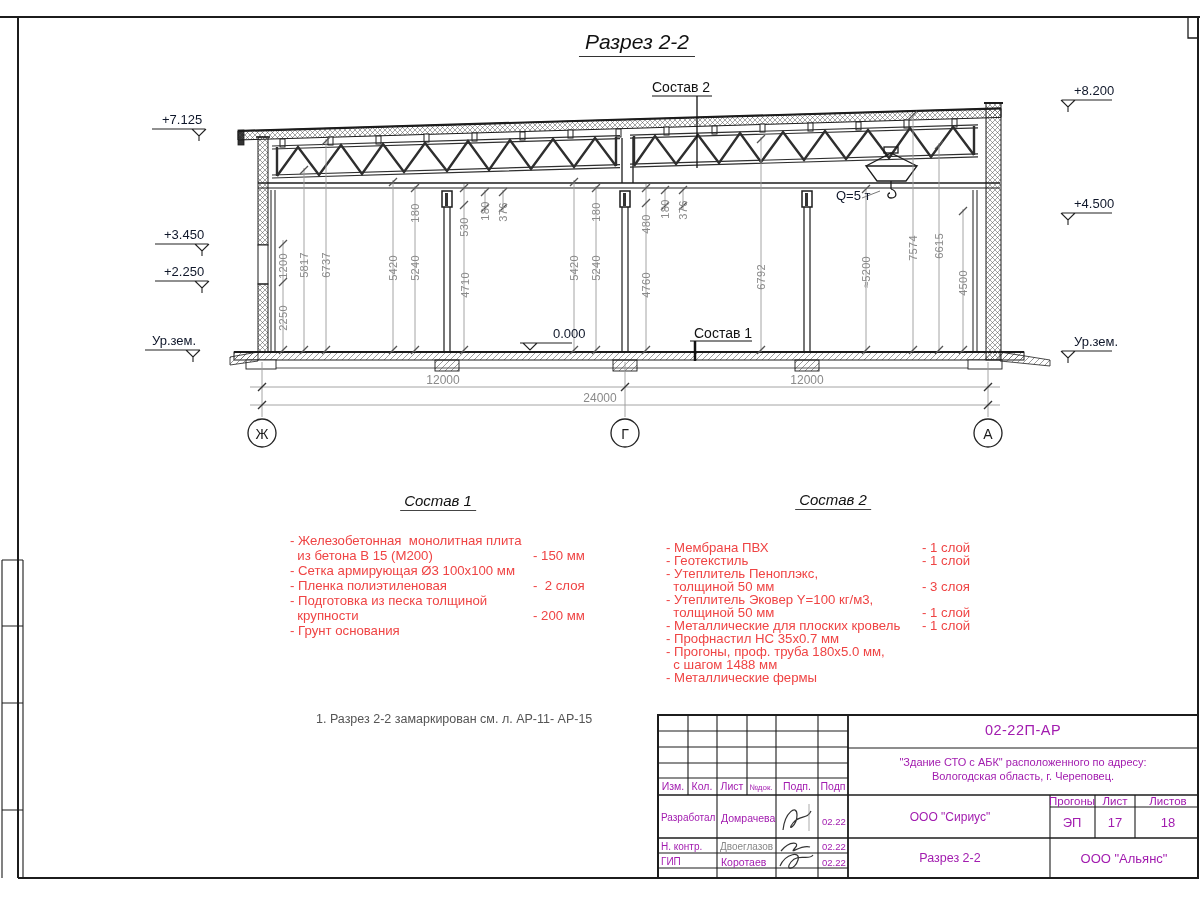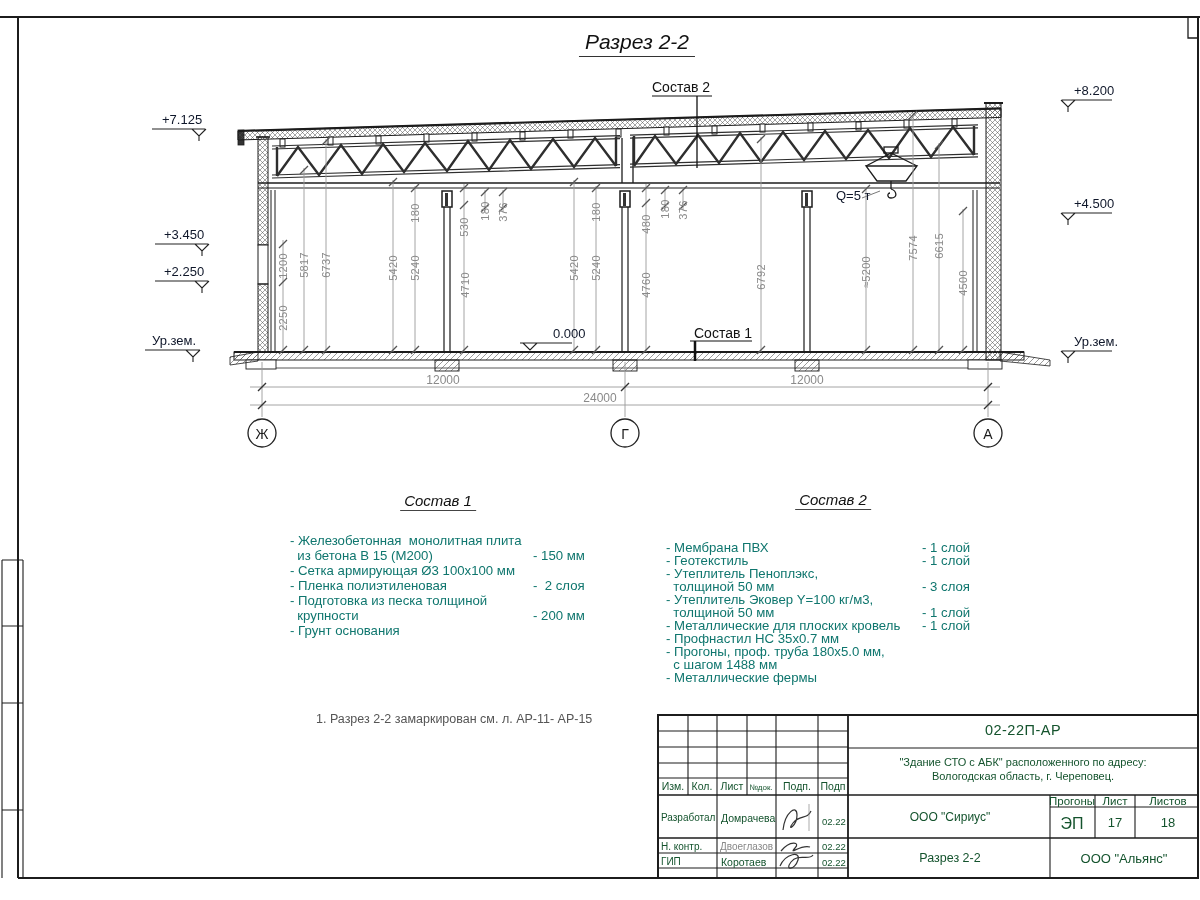--- a/index.html
+++ b/index.html
@@ -10,22 +10,22 @@
   .t{position:absolute;white-space:pre;}
   .c{transform:translateX(-50%);}
   .title{font-size:21px;font-style:italic;border-bottom:1.5px solid #333;padding:0 6px 2px 6px;}
   .vdim{position:absolute;font-size:11px;color:#8a8a8a;letter-spacing:.3px;white-space:nowrap;
         transform:translate(-50%,-50%) rotate(-90deg);}
   .hdim{position:absolute;font-size:12px;color:#8a8a8a;white-space:nowrap;transform:translate(-50%,-50%);}
   .elev{font-size:13px;color:#0f172a;}
   .axl{position:absolute;font-size:14px;color:#1a1a1a;transform:translate(-50%,-50%);}
   .call{font-size:14px;color:#111;}
   .lsttitle{font-size:15px;font-style:italic;border-bottom:1px solid #444;padding:0 4px 1px 4px;}
-  .lst{position:absolute;font-size:13.2px;white-space:pre;color:#0f766e;}
-  .tb{position:absolute;font-size:11px;white-space:nowrap;color:#14532d;}
+  .lst{position:absolute;font-size:13.2px;white-space:pre;color:#ef4444;}
+  .tb{position:absolute;font-size:11px;white-space:nowrap;color:#a21caf;}
   .note{font-size:12.5px;color:#555;}
 </style>
 </head>
 <body>
 
 <div class="page">
 
 <svg class="lines" viewBox="0 0 1200 900">
   <defs>
     <pattern id="xh" width="5" height="5" patternUnits="userSpaceOnUse">
@@ -263,21 +263,21 @@
 
   <span class="t note" style="left:316px;top:712px">1. Разрез 2-2 замаркирован см. л. АР-11- АР-15</span>
 
   <span class="tb c" style="left:1023px;top:722px;font-size:14.5px;letter-spacing:.5px">02-22П-АР</span>
   <span class="tb c" style="left:1023px;top:756px">"Здание СТО с АБК" расположенного по адресу:</span>
   <span class="tb c" style="left:1023px;top:770px">Вологодская область, г. Череповец.</span>
   <span class="tb c" style="left:950px;top:810px;font-size:12px">ООО "Сириус"</span>
   <span class="tb c" style="left:1072px;top:795px;font-size:11.5px">Прогоны</span>
   <span class="tb c" style="left:1115px;top:795px;font-size:11.5px">Лист</span>
   <span class="tb c" style="left:1168px;top:795px;font-size:11.5px">Листов</span>
-  <span class="tb c" style="left:1072px;top:815px;font-size:16px">ЭП</span>
+  <span class="tb c" style="left:1072px;top:815px;font-size:13px">ЭП</span>
   <span class="tb c" style="left:1115px;top:815px;font-size:13px">17</span>
   <span class="tb c" style="left:1168px;top:815px;font-size:13px">18</span>
   <span class="tb c" style="left:950px;top:851px;font-size:12.5px">Разрез 2-2</span>
   <span class="tb c" style="left:1124px;top:851px;font-size:13px">ООО "Альянс"</span>
 
   <span class="tb c" style="left:673px;top:780px;font-size:10.5px">Изм.</span>
   <span class="tb c" style="left:702px;top:780px;font-size:10.5px">Кол.</span>
   <span class="tb c" style="left:732px;top:780px;font-size:10.5px">Лист</span>
   <span class="tb c" style="left:761px;top:783px;font-size:8px">№док.</span>
   <span class="tb c" style="left:797px;top:780px;font-size:10.5px">Подп.</span>

